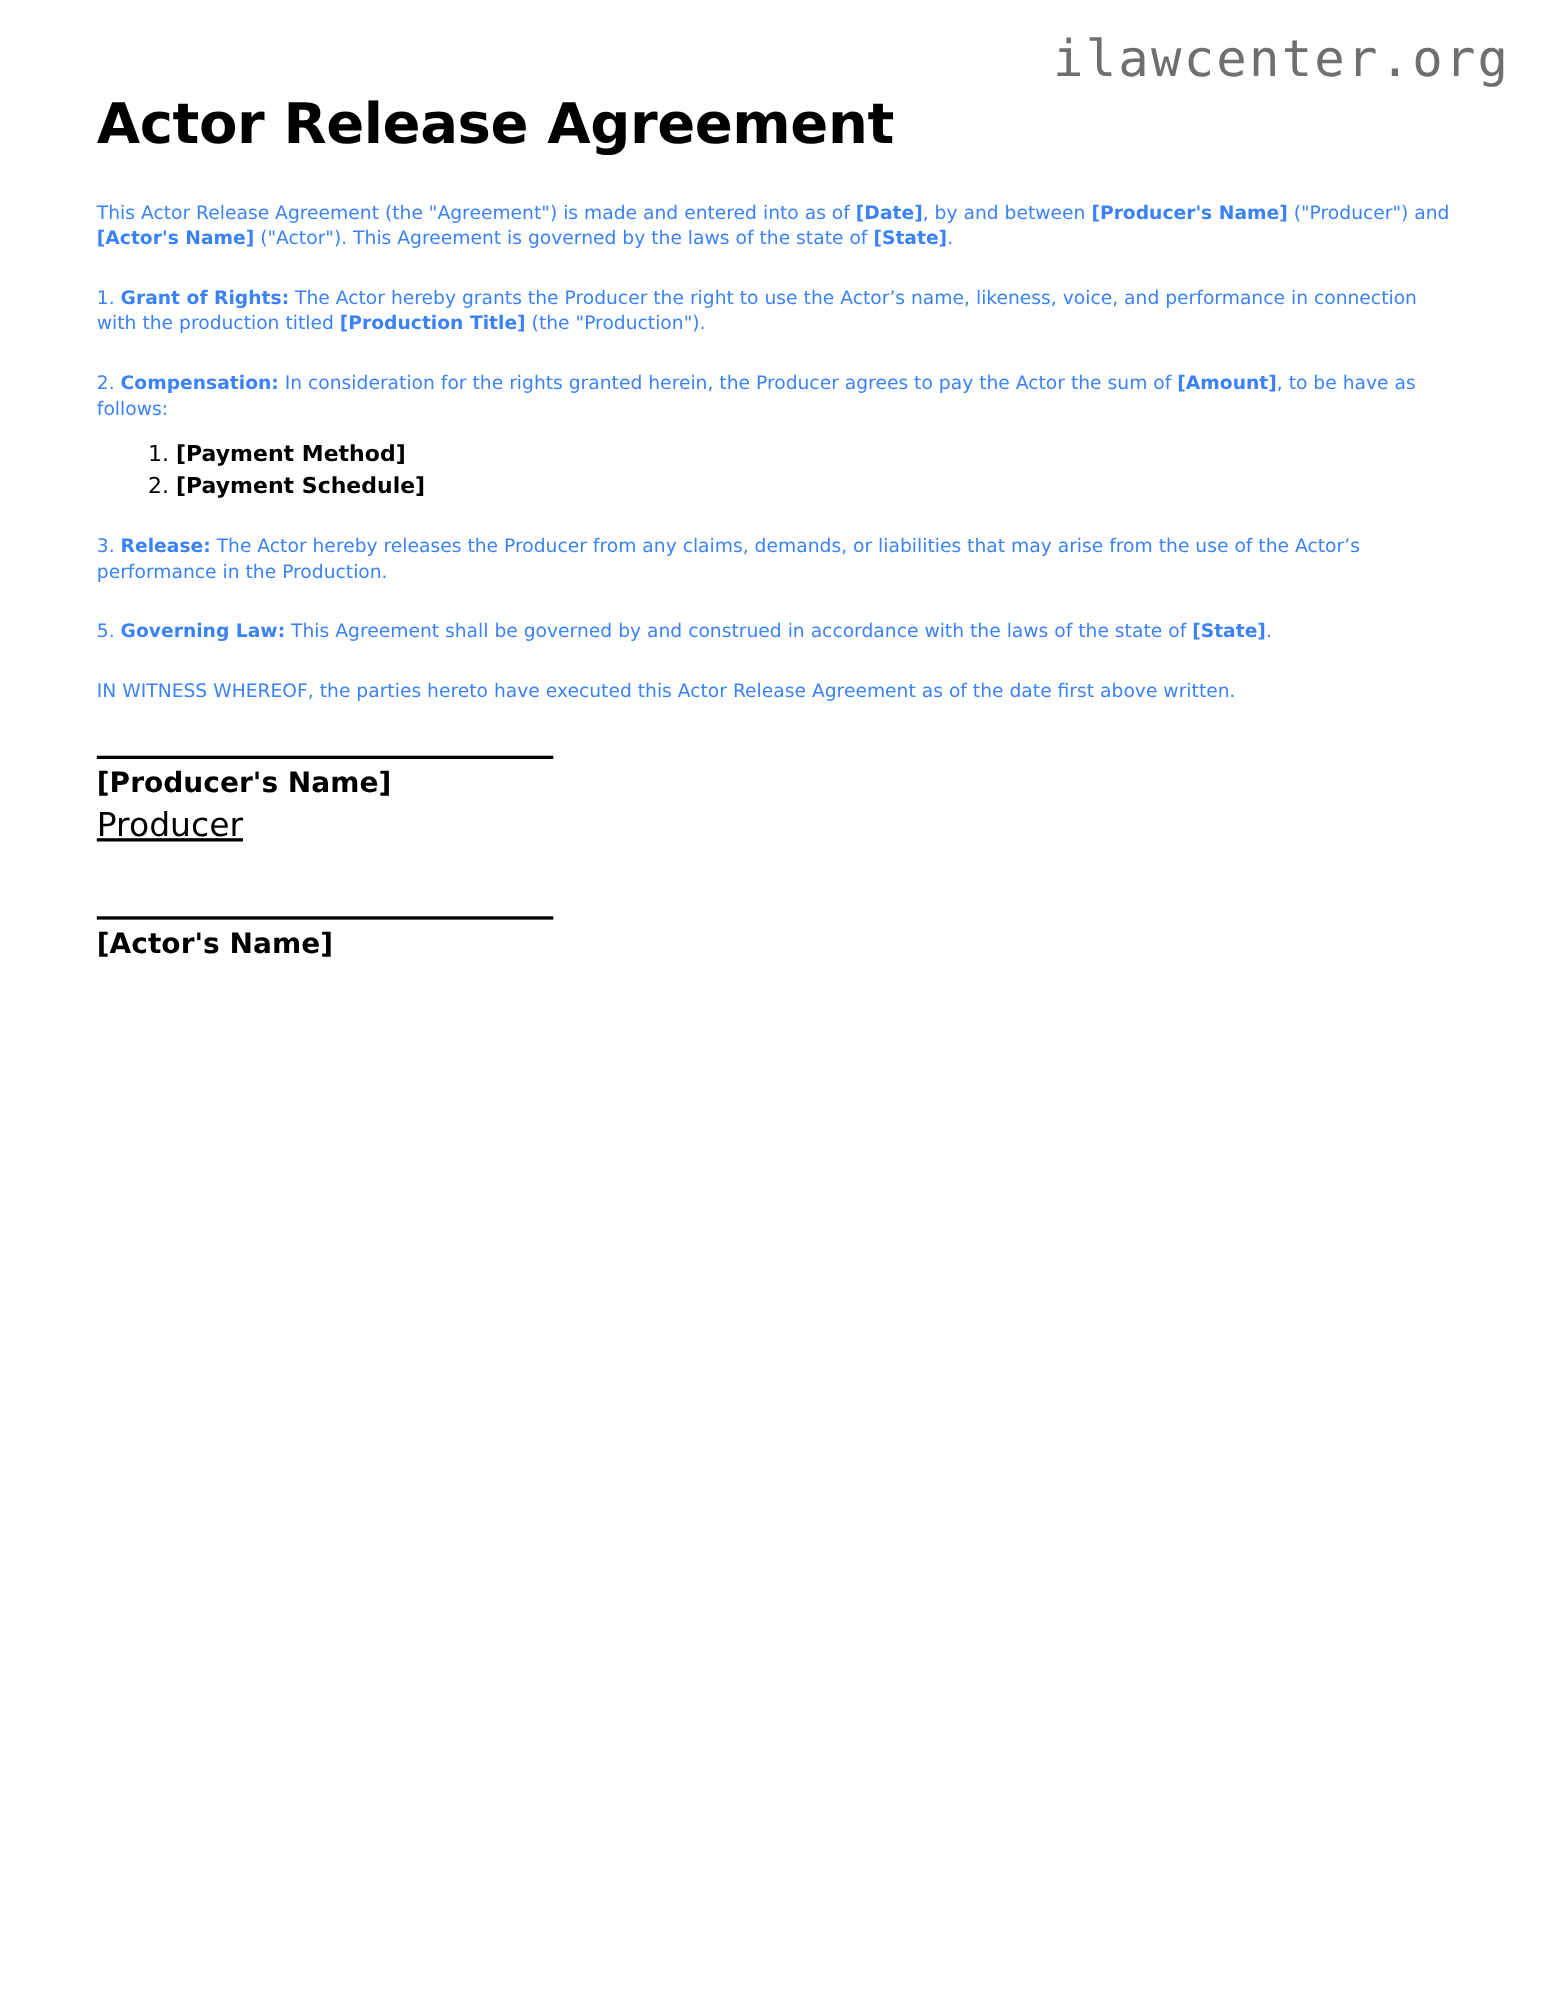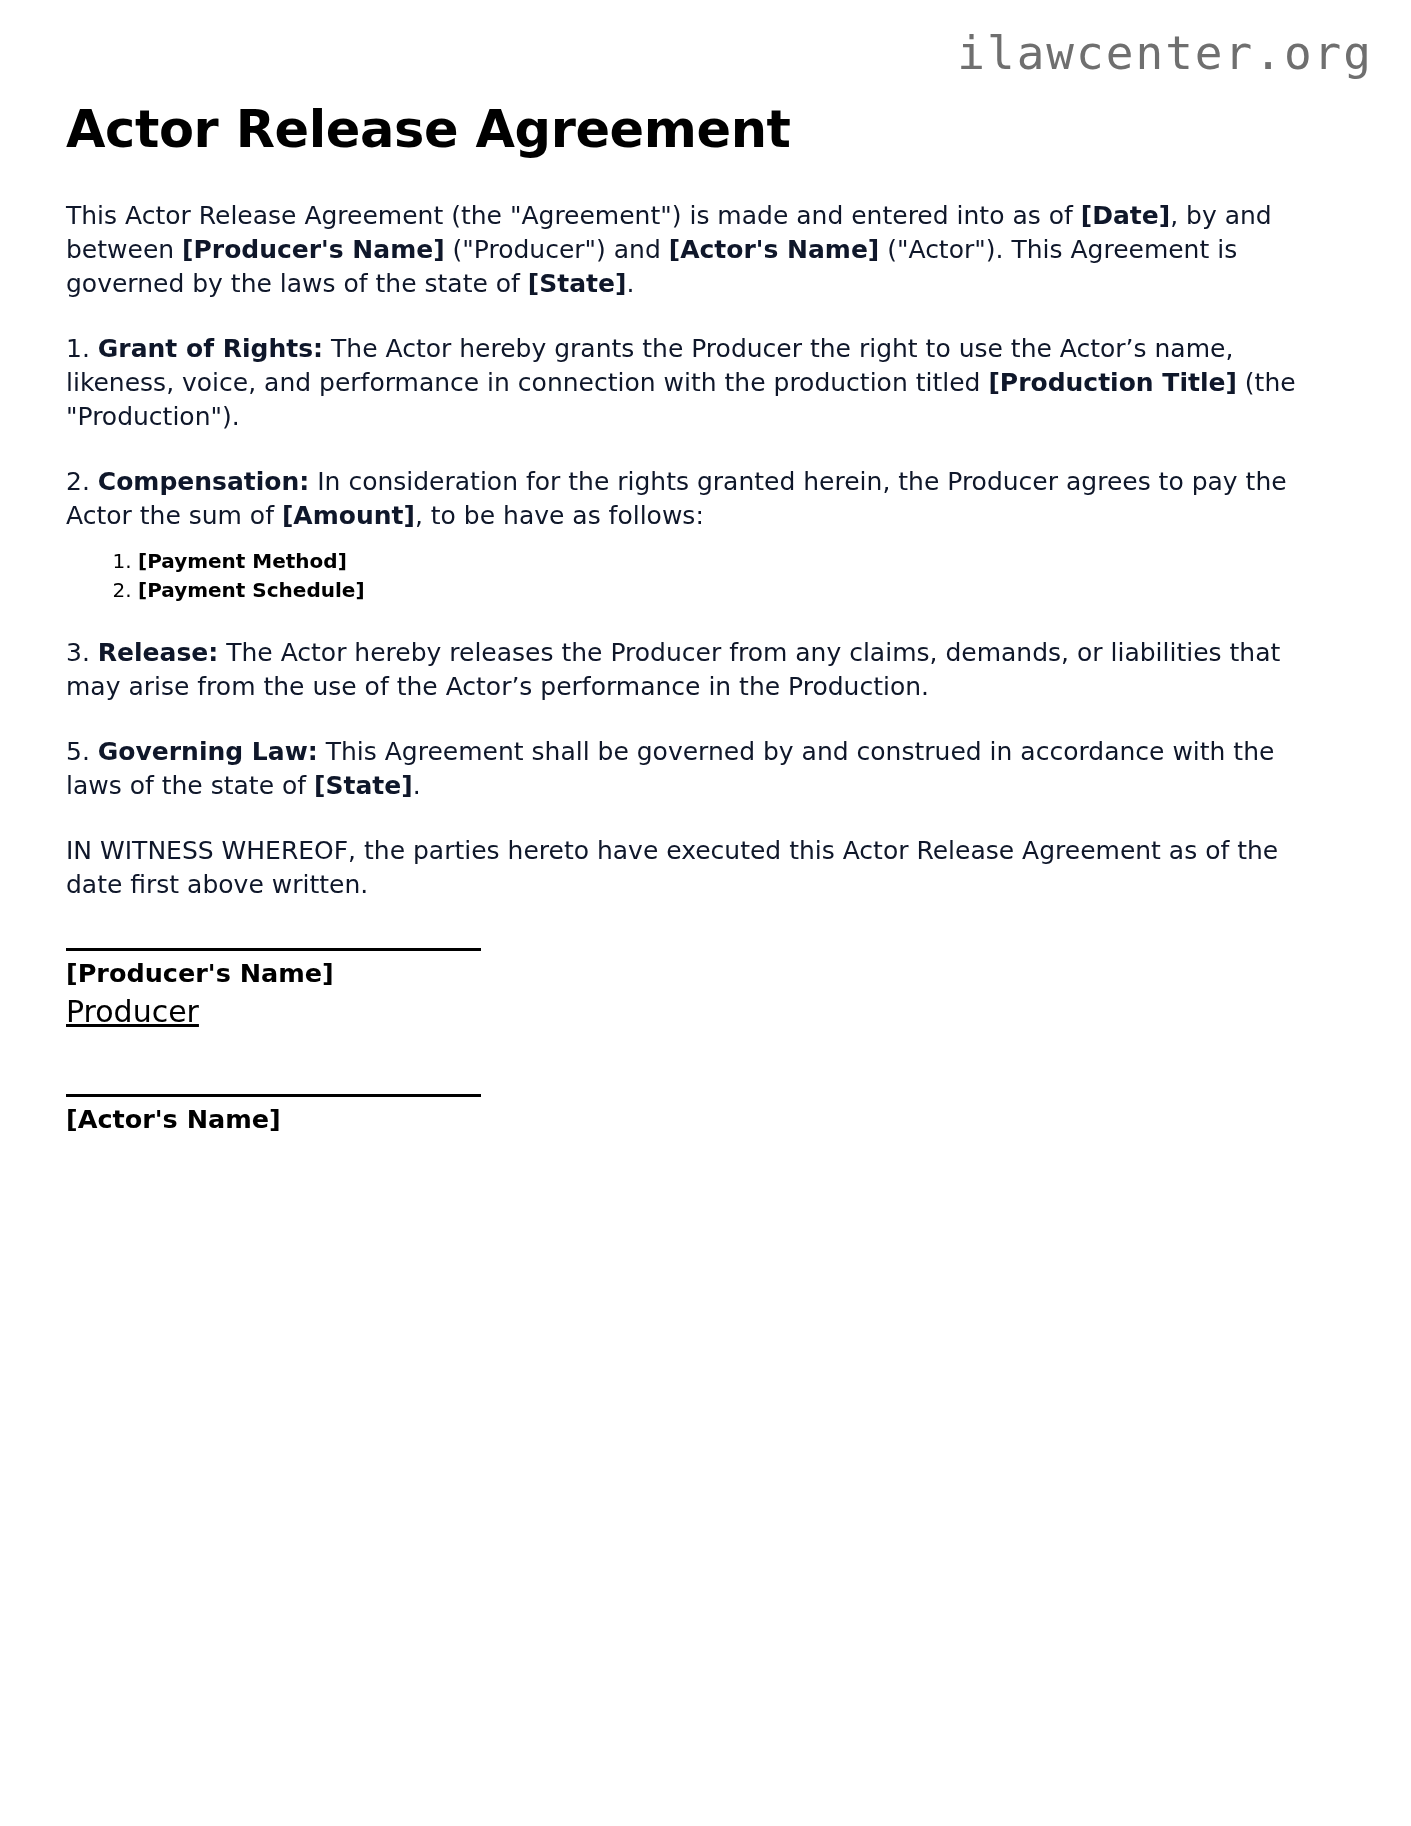--- a/index.html
+++ b/index.html
@@ -33,41 +33,40 @@
     font-size: 46px;
     letter-spacing: 2px;
     color: #6f6f6f;
     white-space: nowrap;
     line-height: 1;
   }
 
   
   .content {
     position: absolute;
-    left: 66px;
+    left: 88px;
     top: 84px;
     width: 1240px;
-    margin-top: 16px;
   }
 
   h1.doc-title {
     font-family: "DejaVu Sans", sans-serif;
     font-weight: bold;
     font-size: 51px;
     line-height: 1.16;
     margin: 0 0 40px 0;
     letter-spacing: -0.4px;
     color: #000;
   }
 
   p.para {
-    font-size: 25px;
+    font-size: 17px;
     line-height: 1.36;
     margin: 0 0 31px 0;
-    color: #0f172a;
+    color: #3b82f6;
     max-width: 1245px;
   }
 
   p.para b, li b, .sig-name {
     font-weight: bold;
   }
 
   ol.payment-list {
     margin: -16px 0 31px 0;
     padding-left: 72px;

